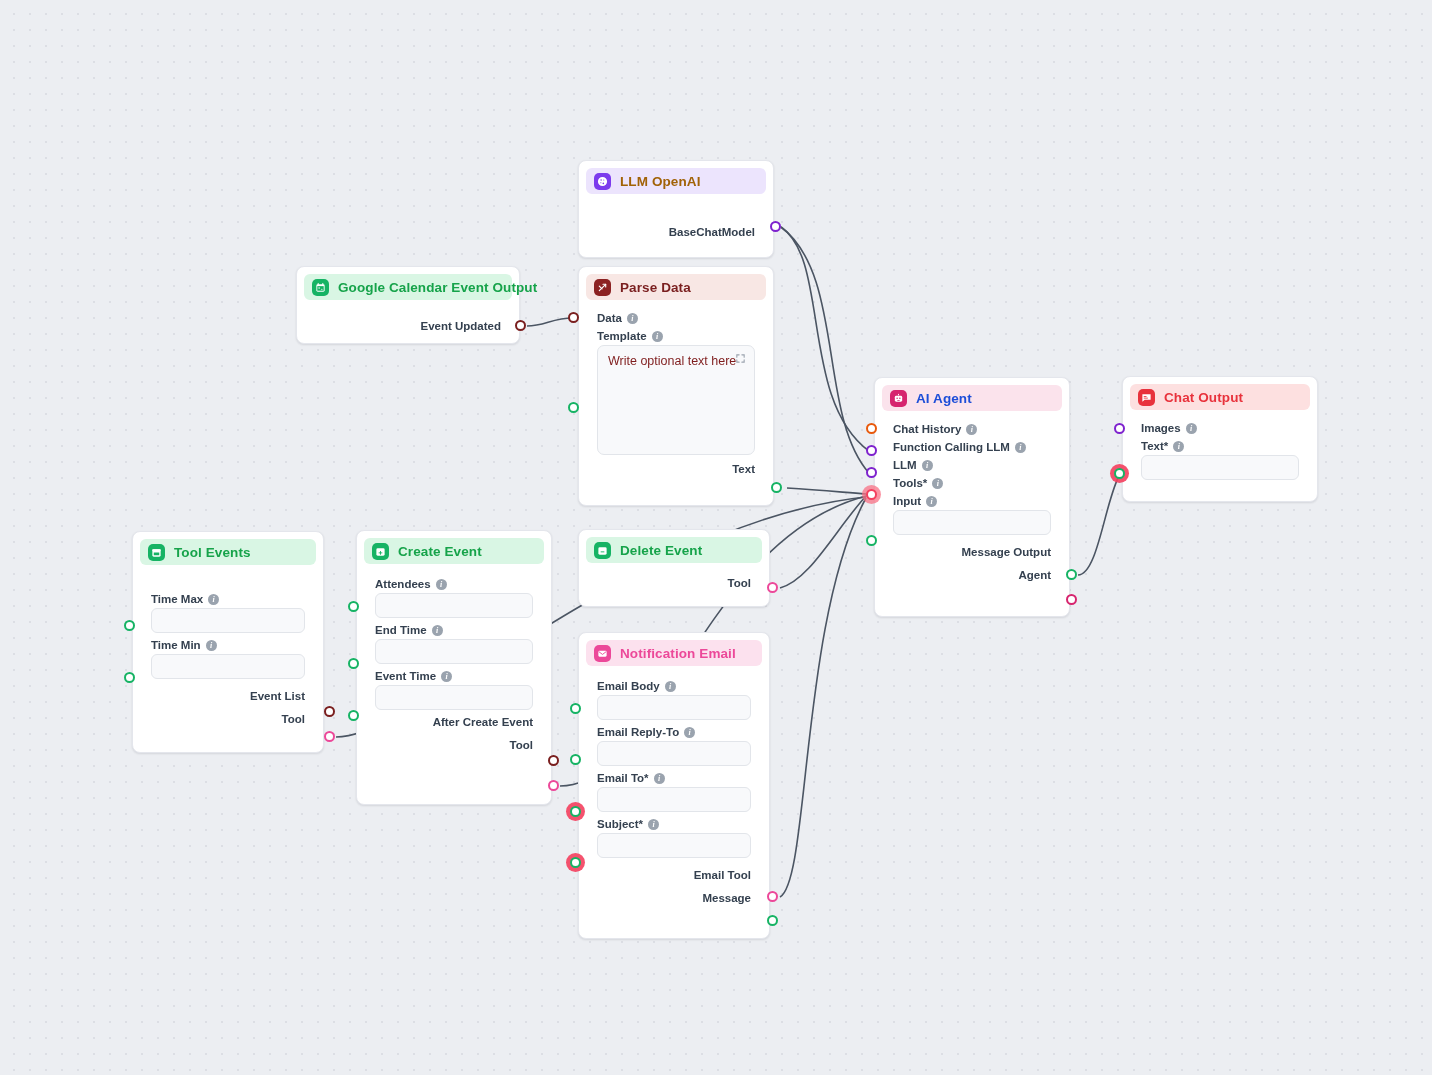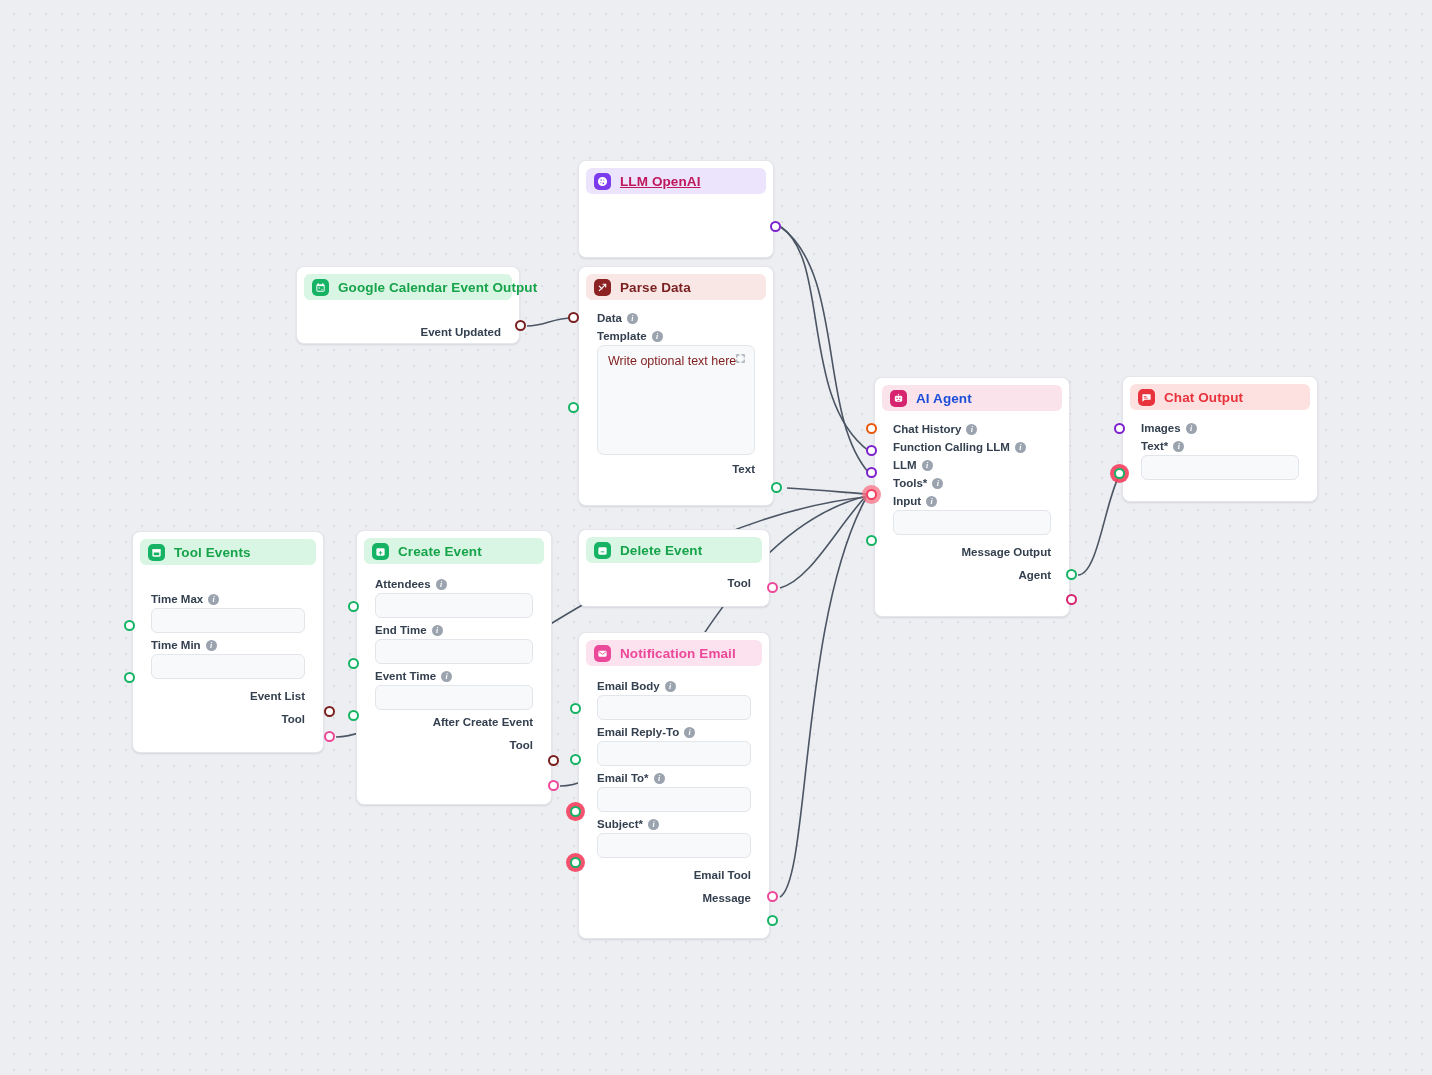--- a/index.html
+++ b/index.html
@@ -121,21 +121,26 @@
     </g>
   </svg>
 
   <div class="node" style="left:578px;top:160px;width:196px;height:98px;">
     <div class="node-header" style="background:#ece4fd;">
       <span class="nicon" style="background:#7c3aed;">
         <svg width="11" height="11" viewBox="0 0 24 24" fill="#fff">
             <path d="M12 2a10 10 0 1 0 0 20 10 10 0 0 0 0-20zm-3 5.2a1.6 1.6 0 1 1 0 3.2 1.6 1.6 0 0 1 0-3.2zm5.8.4a1.2 1.2 0 1 1 0 2.4 1.2 1.2 0 0 1 0-2.4zM8.4 13.4a1.3 1.3 0 1 1 0 2.6 1.3 1.3 0 0 1 0-2.6zm5.4 1a1.8 1.8 0 1 1 0 3.6 1.8 1.8 0 0 1 0-3.6z"></path>
           </svg>
       </span>
-      <span class="node-title" style="color:#be185d;text-decoration:underline;">LLM OpenAI</span>
+      <span class="node-title" style="color:#a16207;">LLM OpenAI</span>
+    </div>
+    <div class="node-body" style="padding-top:24px;">
+      <div class="out-row">
+        <span>BaseChatModel</span>
+      </div>
     </div>
   </div>
   <div class="port p-purple" style="left:770px;top:221px;"></div>
 
   <div class="node" style="left:578px;top:266px;width:196px;height:240px;">
     <div class="node-header" style="background:#f8e7e4;">
       <span class="nicon" style="background:#8c2222;">
         <svg width="11" height="11" viewBox="0 0 24 24" fill="none" stroke="#fff" stroke-width="2.4" stroke-linecap="round" stroke-linejoin="round">
             <path d="M5 19 L19 5"></path>
             <path d="M13 5h6v6"></path>
@@ -174,21 +179,21 @@
         <svg width="11" height="11" viewBox="0 0 24 24" fill="#fff">
             <path d="M7 3v3M17 3v3" stroke="#fff" stroke-width="2" stroke-linecap="round"></path>
             <rect x="3" y="5" width="18" height="16" rx="3" fill="#fff"></rect>
             <rect x="5" y="9" width="14" height="10" fill="#16b364"></rect>
             <circle cx="9" cy="13" r="1.6" fill="#fff"></circle>
             <circle cx="15" cy="16" r="1.3" fill="#fff"></circle>
           </svg>
       </span>
       <span class="node-title" style="color:#16a34a;">Google Calendar Event Output</span>
     </div>
-    <div class="node-body" style="padding-top:18px;">
+    <div class="node-body" style="padding-top:12px;">
       <div class="out-row">
         <span>Event Updated</span>
       </div>
     </div>
   </div>
   <div class="port p-maroon" style="left:515px;top:320px;"></div>
 
   <div class="node" style="left:874px;top:377px;width:196px;height:240px;">
     <div class="node-header" style="background:#fbe3ec;">
       <span class="nicon" style="background:#d6246e;">

